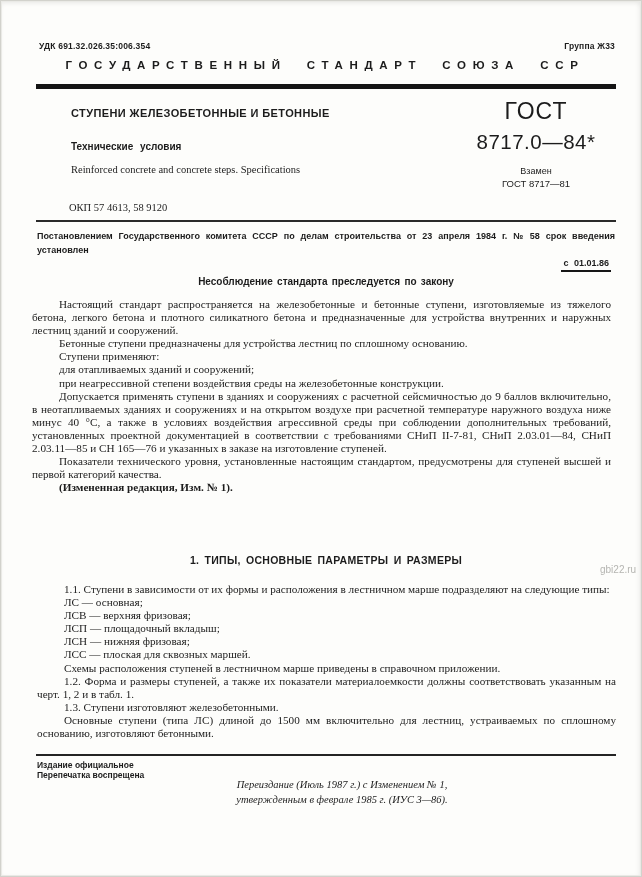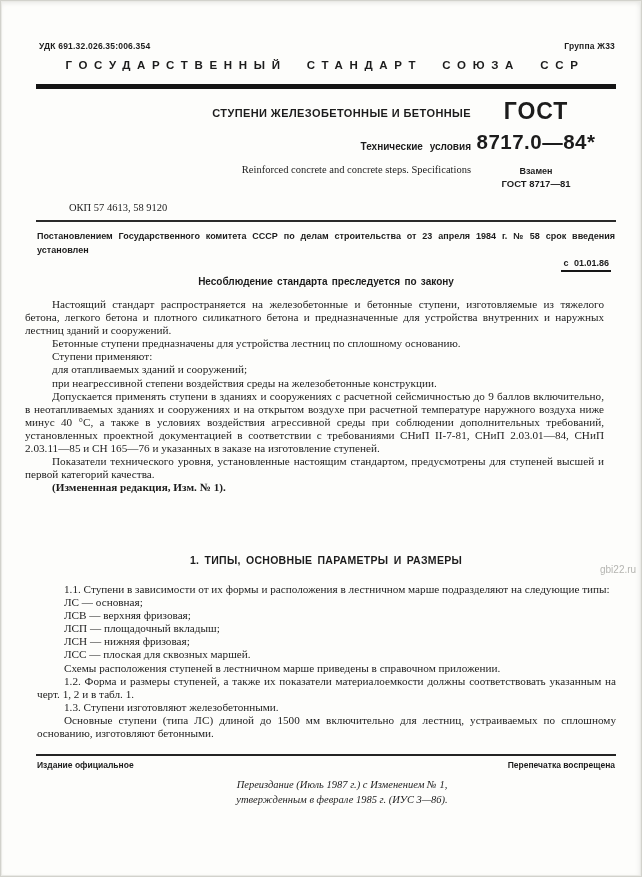--- a/index.html
+++ b/index.html
@@ -26,34 +26,34 @@
     text-align:center; font-family:"Liberation Sans", sans-serif;
     font-weight:bold; font-size:11.5px;
     letter-spacing:.58em; word-spacing:.9em; white-space:nowrap;
   }
   .thick-rule {
     position:absolute; top:83px; left:35px; width:580px; height:5px;
     background:#141414;
   }
 
   .title-left {
-    position:absolute; top:106px; left:70px; width:400px; text-align:right;
+    position:absolute; top:106px; left:70px; width:400px; text-align:left;
   }
   .doc-title {
     font-family:"Liberation Sans", sans-serif; font-weight:bold;
     font-size:11px; letter-spacing:.4px;
   }
   .doc-subtitle {
     margin-top:22px; font-family:"Liberation Sans", sans-serif;
     font-weight:bold; font-size:10px; word-spacing:4px;
   }
   .doc-title-en { margin-top:12px; font-size:10.5px; }
 
   .gost-block { position:absolute; top:97px; left:445px; width:180px; text-align:center;
-    font-family:"Liberation Sans", sans-serif; font-weight:bold; }
+    font-family:"Liberation Sans", sans-serif; font-weight:normal; }
   .gost-label  { font-size:23px; letter-spacing:1px; }
   .gost-number { font-size:20.5px; margin-top:5px; letter-spacing:.5px; white-space:nowrap; }
   .replaces-label { font-size:9px; margin-top:12px; }
   .replaces-num   { font-size:9.5px; margin-top:2px; }
 
   .okp { position:absolute; top:201px; left:68px; font-size:10.5px; }
 
   .mid-rule { position:absolute; top:219px; left:35px; width:580px; height:2px; background:#2a2a2a; }
 
   .decree {
@@ -68,40 +68,40 @@
   }
   .law-notice {
     position:absolute; top:275px; left:36px; width:578px; text-align:center;
     font-family:"Liberation Sans", sans-serif; font-weight:bold; font-size:10px;
     word-spacing:1.5px;
   }
 
   .bodytext { font-size:11.2px; line-height:13.1px; text-align:justify; }
   .bodytext p { text-indent:27px; }
   .bodytext p.bold { font-weight:bold; }
-  .intro   { position:absolute; top:297px; left:24px; width:579px;font-family:Liberation Serif, serif; }
+  .intro   { position:absolute; top:297px; left:31px; width:579px;font-family:Liberation Serif, serif; }
   .sec-body{ position:absolute; top:582px; left:36px; width:579px; }
 
   .sec-heading {
     position:absolute; top:553px; left:36px; width:578px; text-align:center;
     font-family:"Liberation Sans", sans-serif; font-weight:bold;
     font-size:10.5px; letter-spacing:.3px; word-spacing:2px;
   }
 
   .watermark {
     position:absolute; top:563px; left:599px;
     font-family:"Liberation Sans", sans-serif;
     font-size:10px; color:#b5b5b1;
   }
 
   .footer-rule { position:absolute; top:753px; left:35px; width:580px; height:2px; background:#242424; }
   .footer-row {
     position:absolute; top:759px; left:36px; width:578px;
     display:flex; justify-content:space-between;
-    font-family:"Liberation Sans", sans-serif; font-weight:bold; font-size:8.5px;
+    font-family:"Liberation Sans", sans-serif; font-weight:bold; font-size:8.5px;flex-direction:column;
   }
   .reprint-note {
     position:absolute; top:777px; left:52px; width:578px; text-align:center;
     font-style:italic; font-size:10.5px; line-height:14.5px;
   }
 </style>
 </head>
 <body>
 
 <div class="page">

